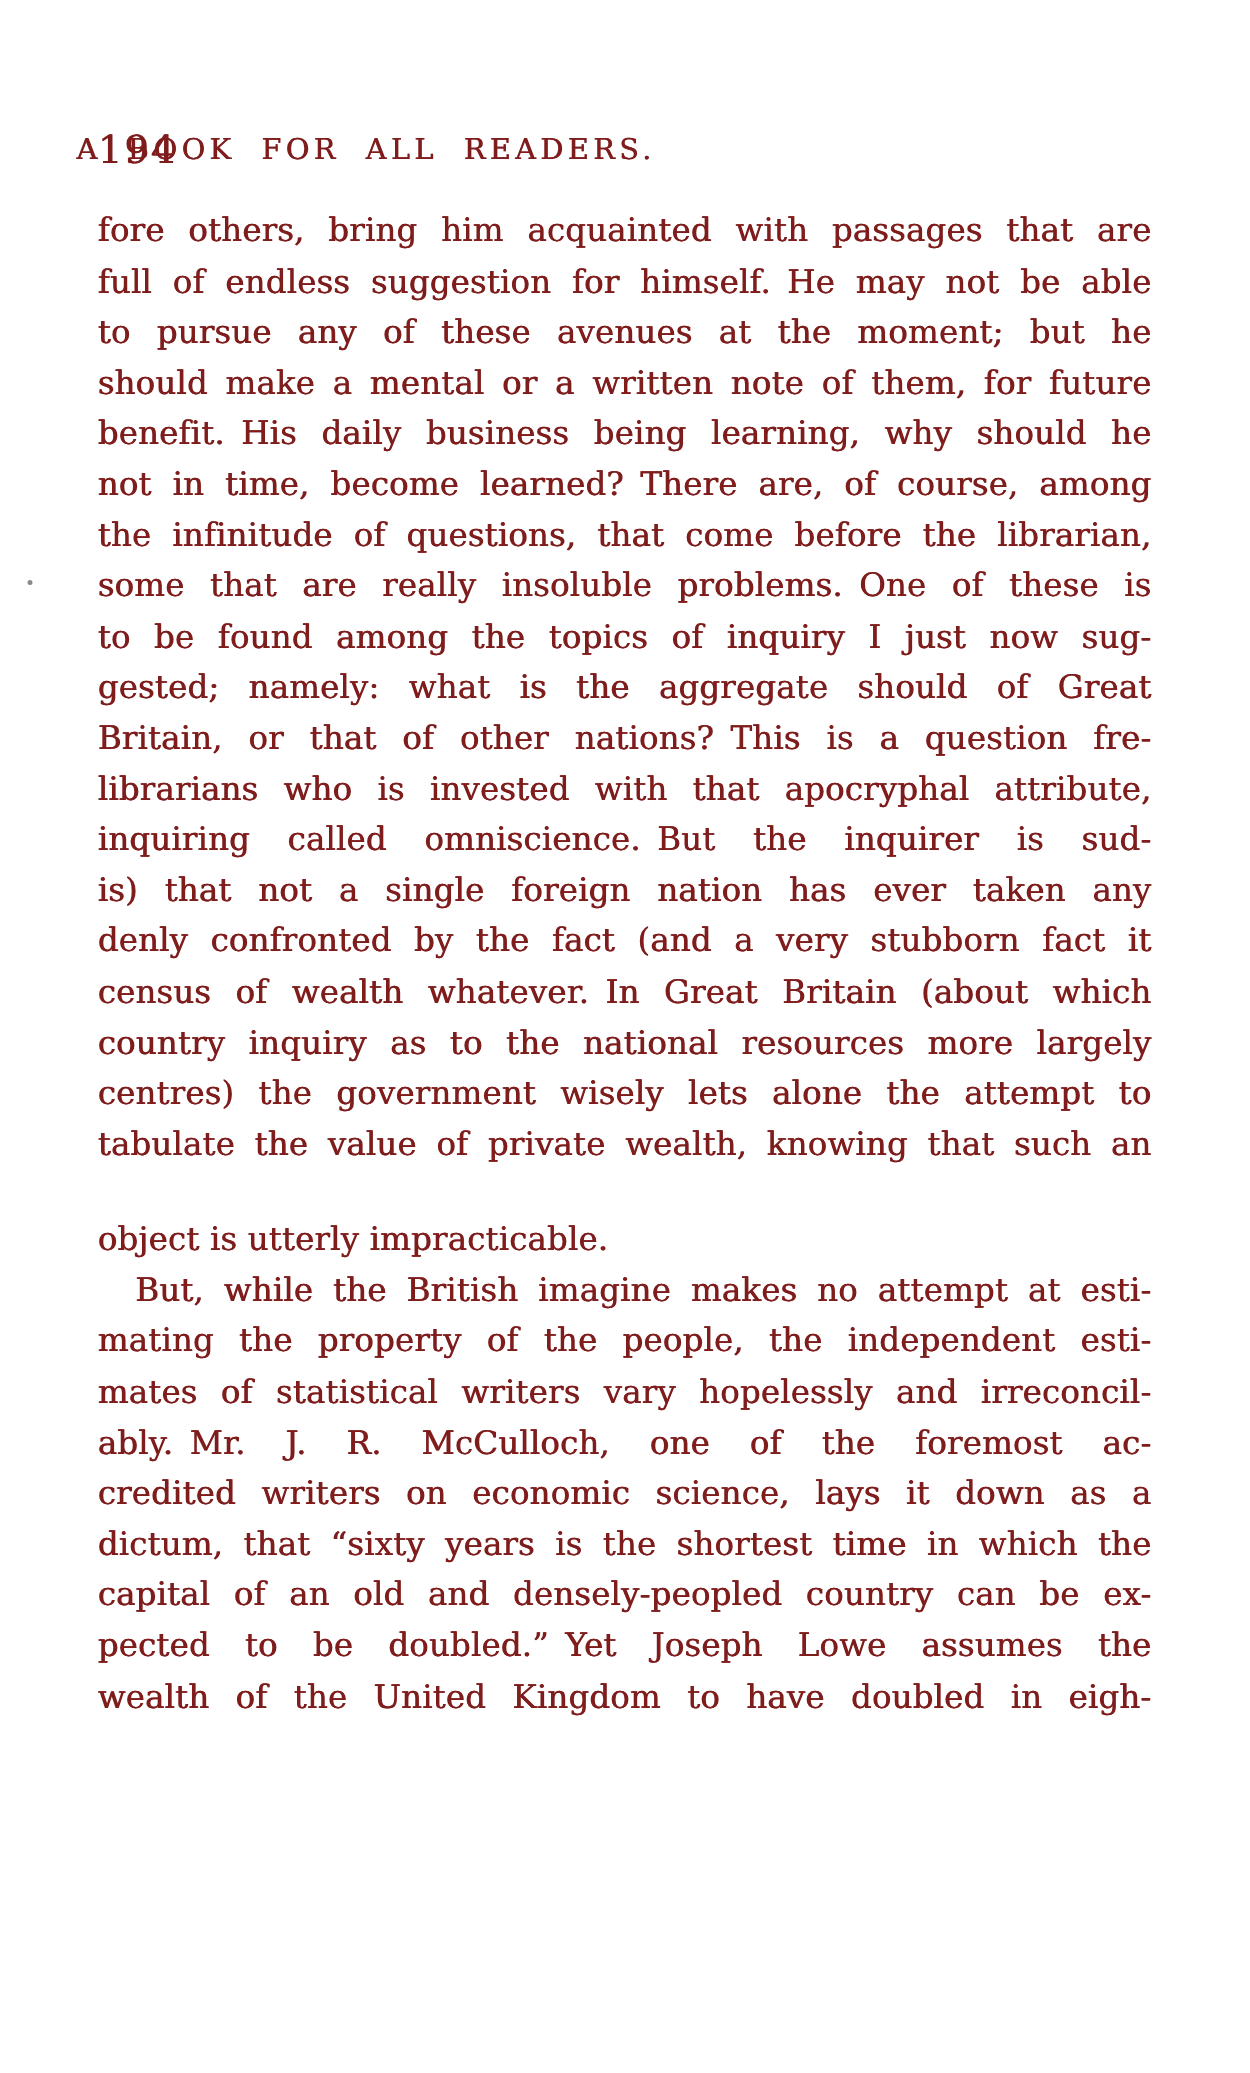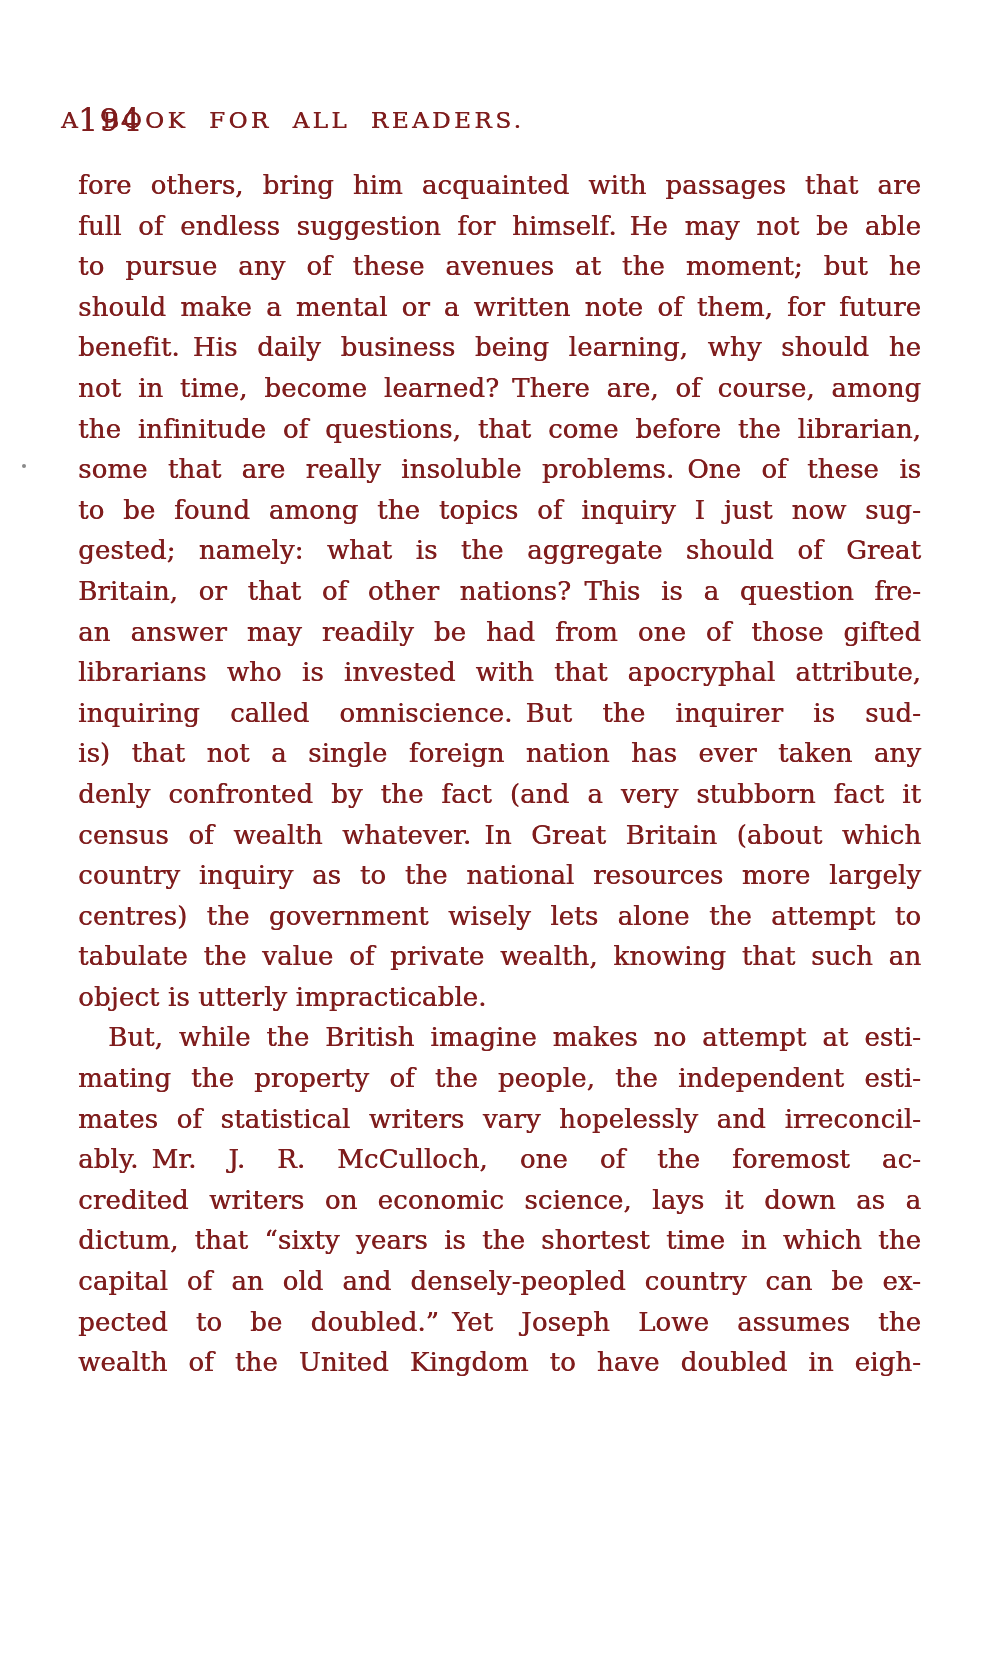--- a/index.html
+++ b/index.html
@@ -50,20 +50,21 @@
   }
   .line {
     font-size: 26px;
     line-height: 40.6px;
     letter-spacing: 0.1px;
     text-align: justify;
     text-align-last: justify;
   }
   .line.nojust {
     text-align-last: left;
+    margin-top: 36px;
   }
   .line.indent {
     text-indent: 30px;
   }
   .speck {
     position: absolute;
     left: 22px;
     top: 464px;
     width: 4px;
     height: 4px;
@@ -88,21 +89,20 @@
       <div class="line">full of endless suggestion for himself. He may not be able</div>
       <div class="line">to pursue any of these avenues at the moment; but he</div>
       <div class="line">should make a mental or a written note of them, for future</div>
       <div class="line">benefit. His daily business being learning, why should he</div>
       <div class="line">not in time, become learned? There are, of course, among</div>
       <div class="line">the infinitude of questions, that come before the librarian,</div>
       <div class="line">some that are really insoluble problems. One of these is</div>
       <div class="line">to be found among the topics of inquiry I just now sug-</div>
       <div class="line">gested; namely: what is the aggregate should of Great</div>
       <div class="line">Britain, or that of other nations? This is a question fre-</div>
-      <div class="line">an answer may readily be had from one of those gifted</div>
       <div class="line">librarians who is invested with that apocryphal attribute,</div>
       <div class="line">inquiring called omniscience. But the inquirer is sud-</div>
       <div class="line">is) that not a single foreign nation has ever taken any</div>
       <div class="line">denly confronted by the fact (and a very stubborn fact it</div>
       <div class="line">census of wealth whatever. In Great Britain (about which</div>
       <div class="line">country inquiry as to the national resources more largely</div>
       <div class="line">centres) the government wisely lets alone the attempt to</div>
       <div class="line">tabulate the value of private wealth, knowing that such an</div>
       <div class="line nojust">object is utterly impracticable.</div>
       <div class="line indent">But, while the British imagine makes no attempt at esti-</div>

